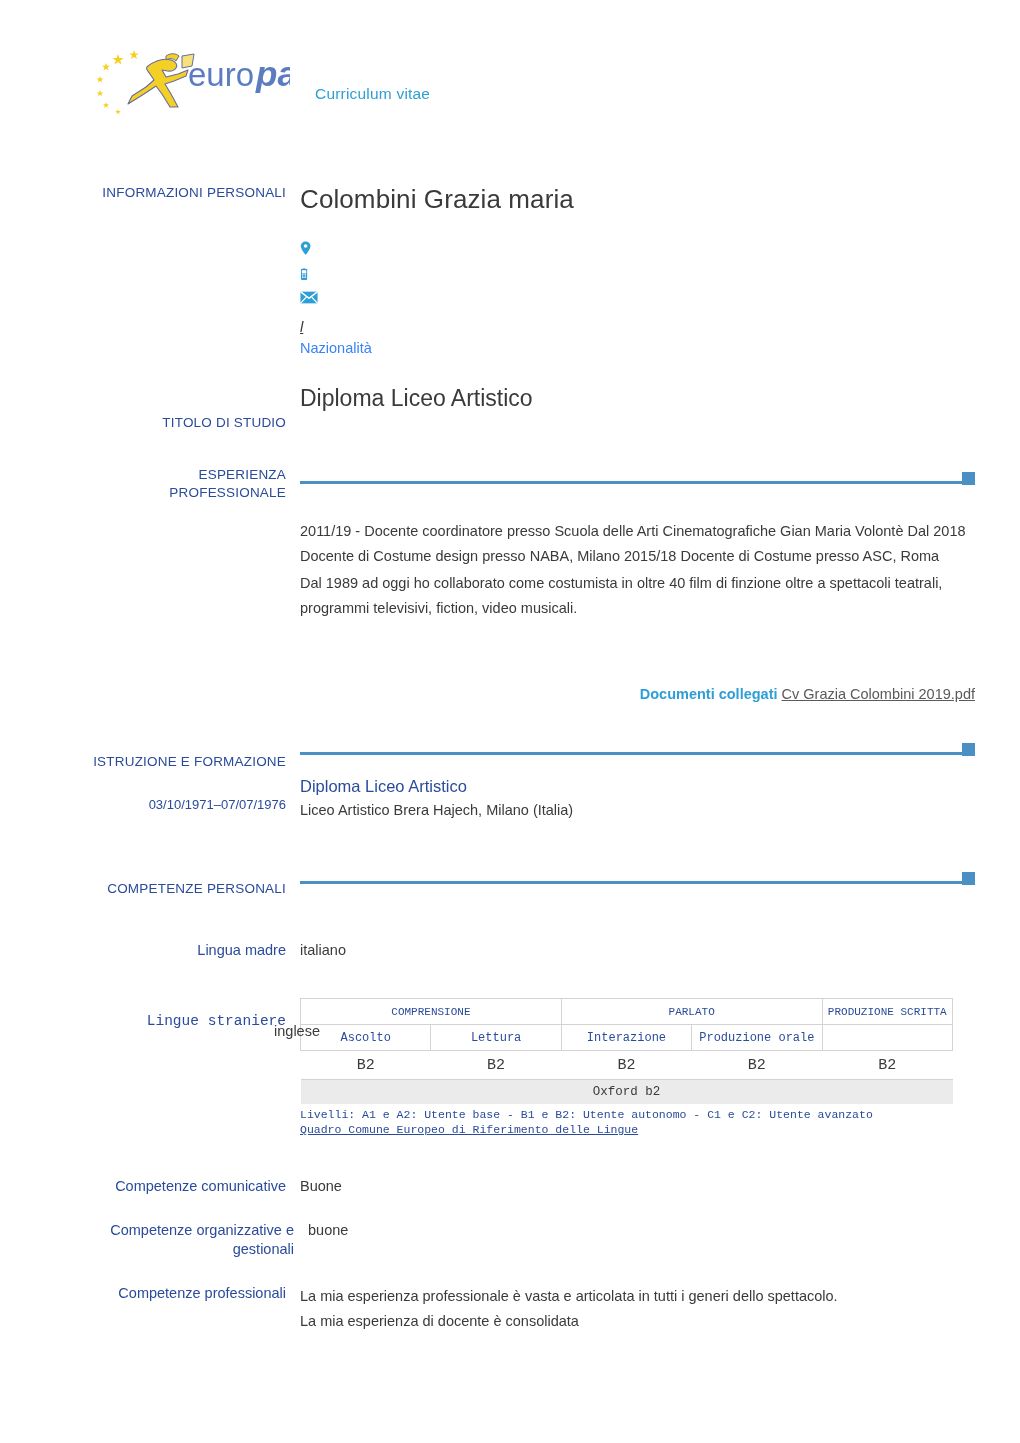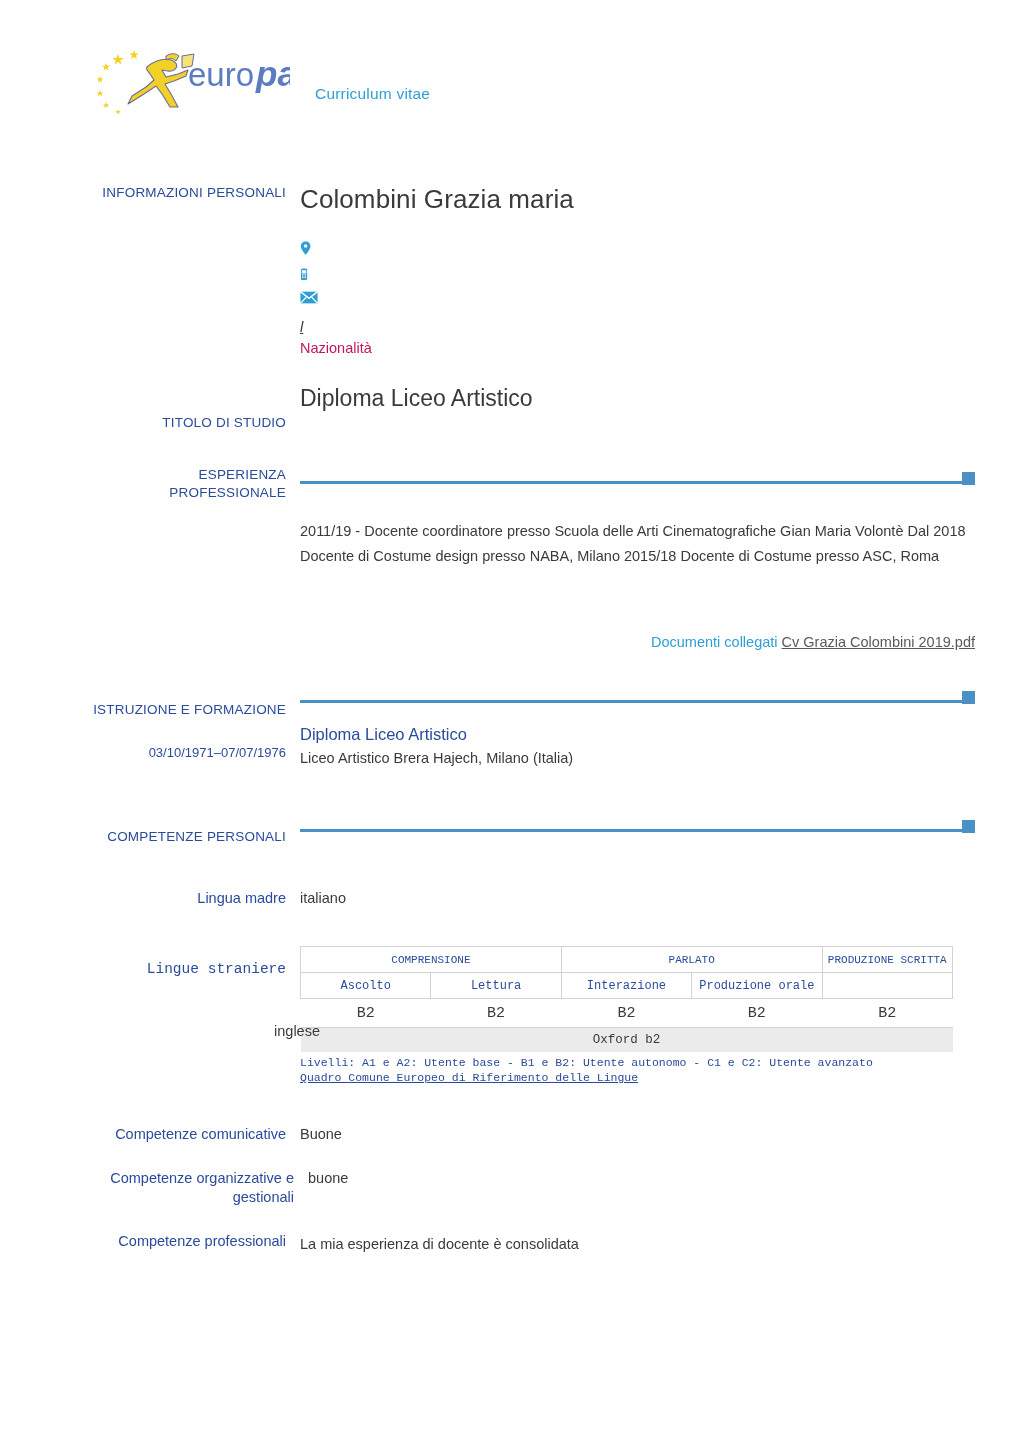--- a/index.html
+++ b/index.html
@@ -118,21 +118,21 @@
   .skype-line {
     height: 24px;
     display: flex;
     align-items: center;
     font-size: 15px;
     font-style: italic;
     color: #3a3a3a;
     text-decoration: underline;
   }
   .nationality {
-    color: #be185d;
+    color: #3b82f6;
     font-size: 14.5px;
     line-height: 20px;
   }
 
   
   .divider {
     position: relative;
     height: 14px;
     margin-top: 6px;
   }
@@ -160,21 +160,21 @@
     line-height: 25px;
   }
   .body-text p { margin: 0; }
   .body-text p + p { margin-top: 2px; }
 
   .docs-line {
     text-align: right;
     font-size: 14.5px;
     line-height: 22px;
   }
-  .docs-label { color: #2e9fd4; }
+  .docs-label { color: #2e9fd4; font-weight: bold; }
   .docs-link {
     color: #5a5a5a;
     text-decoration: underline;
   }
 
   .edu-title {
     color: #2a4b9b;
     font-size: 16.5px;
     line-height: 24px;
   }
@@ -360,20 +360,21 @@
       <div class="sec-label">ESPERIENZA</div>
       <div class="sec-label">PROFESSIONALE</div>
     </div>
     <div class="content-col">
       <div class="divider">
         <span class="bar"></span>
         <span class="cap"></span>
       </div>
       <div class="body-text" style="margin-top:33px;">
         <p>2011/19 - Docente coordinatore presso Scuola delle Arti Cinematografiche Gian Maria Volontè Dal 2018 Docente di Costume design presso NABA, Milano 2015/18 Docente di Costume presso ASC, Roma</p>
+        <p>Dal 1989 ad oggi ho collaborato come costumista in oltre 40 film di finzione oltre a spettacoli teatrali, programmi televisivi, fiction, video musicali.</p>
       </div>
       <div class="docs-line" style="margin-top:62px;">
         <span class="docs-label">Documenti collegati</span>
         <span class="docs-link">Cv Grazia Colombini 2019.pdf</span>
       </div>
     </div>
   </div>
 
   <div class="row" style="margin-top:32px;">
     <div class="label-col">
@@ -469,19 +470,20 @@
       <div class="skill-value" style="line-height:19px;">buone</div>
     </div>
   </div>
 
   <div class="row" style="margin-top:25px;">
     <div class="label-col">
       <div class="field-label">Competenze professionali</div>
     </div>
     <div class="content-col">
       <div class="skill-value">
+        <p>La mia esperienza professionale è vasta e articolata in tutti i generi dello spettacolo.</p>
         <p>La mia esperienza di docente è consolidata</p>
       </div>
     </div>
   </div>
 
 
 </div>
 
 </body></html>

